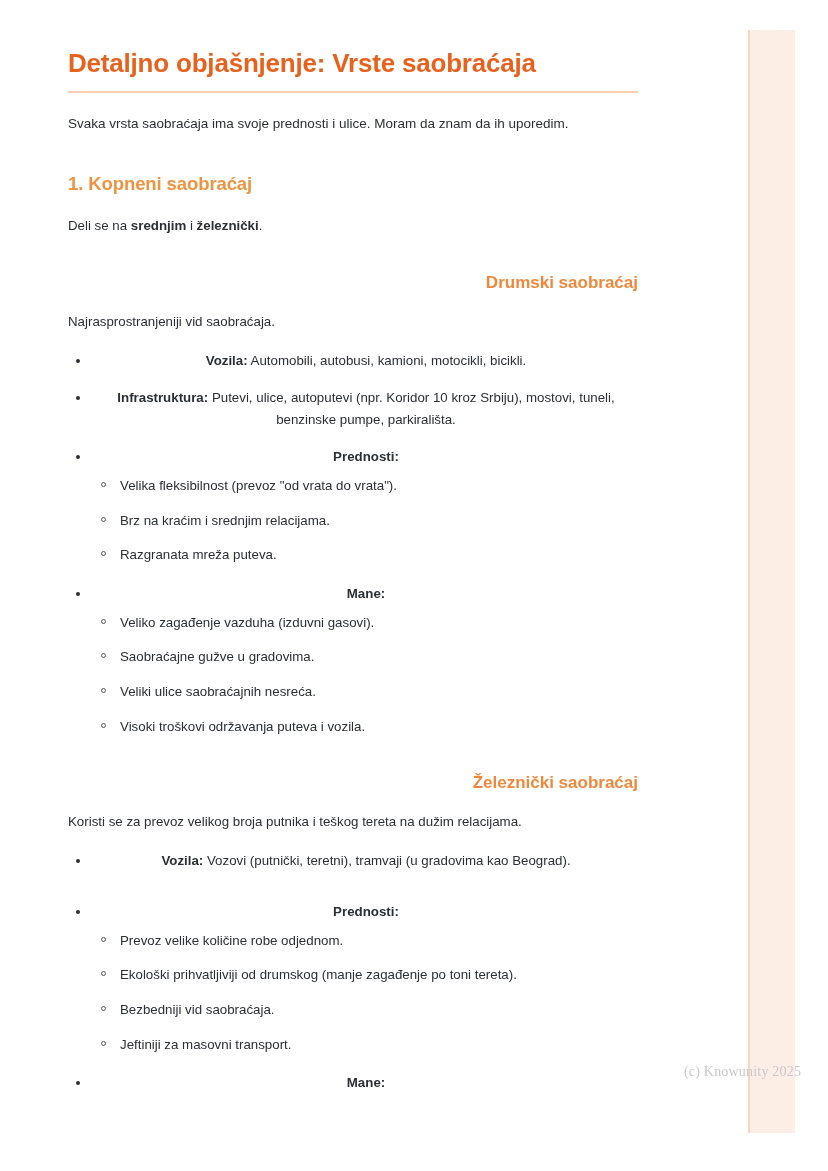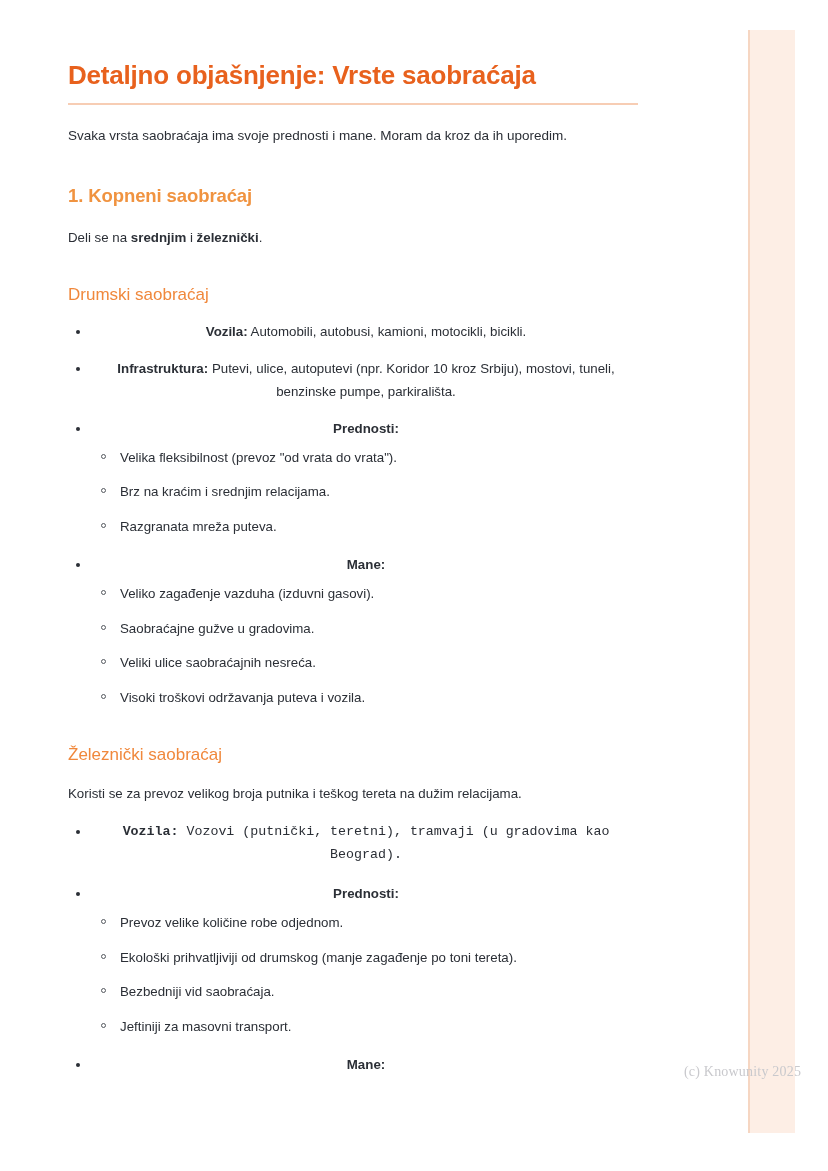--- a/index.html
+++ b/index.html
@@ -26,21 +26,21 @@
     height: 1103px;
     background: #fdeee5;
     border-left: 2px solid #f6d6c2;
     box-sizing: border-box;
   }
 
   
   #doc {
     position: absolute;
     left: 68px;
-    top: 16px;
+    top: 4px;
     width: 570px;
   }
 
   #page-title {
     font-size: 26px;
     font-weight: bold;
     color: #e8611d;
     letter-spacing: -0.2px;
     margin: 0;
     padding-top: 44px;
@@ -66,24 +66,25 @@
     font-size: 18.5px;
     font-weight: bold;
     color: #f09340;
     margin: 35px 0 0 0;
     line-height: 1.25;
     letter-spacing: -0.1px;
   }
 
   h3.sec-h3 {
     font-size: 17px;
-    font-weight: normal;
+    font-weight: bold;
     color: #f0883c;
     margin: 34px 0 0 0;
     line-height: 1.25;
+    text-align: right;
   }
 
   p.body-text {
     font-size: 13.3px;
     line-height: 1.7;
     margin: 18px 0 0 0;
     color: #2b2f36;
   }
 
   p.lead-text {
@@ -163,27 +164,28 @@
 </head>
 <body>
 
 <div id="side-stripe"></div>
 
 <div id="doc">
 
   <h1 id="page-title">Detaljno objašnjenje: Vrste saobraćaja</h1>
   <div id="title-rule"></div>
 
-  <p class="intro">Svaka vrsta saobraćaja ima svoje prednosti i mane. Moram da kroz da ih uporedim.</p>
+  <p class="intro">Svaka vrsta saobraćaja ima svoje prednosti i ulice. Moram da znam da ih uporedim.</p>
 
   <h2 class="sec-h2">1. Kopneni saobraćaj</h2>
 
   <p class="lead-text"><span>Deli se na </span><span class="bold-lead">srednjim</span><span> i </span><span class="bold-lead">železnički</span><span>.</span></p>
 
   <h3 class="sec-h3">Drumski saobraćaj</h3>
+  <p class="body-text">Najrasprostranjeniji vid saobraćaja.</p>
 
   <ul class="lvl1">
     <li class="l1-item">
       <span class="bold-lead">Vozila:</span><span> Automobili, autobusi, kamioni, motocikli, bicikli.</span>
     </li>
     <li class="l1-item">
       <span class="bold-lead">Infrastruktura:</span><span> Putevi, ulice, autoputevi (npr. Koridor 10 kroz Srbiju), mostovi, tuneli, benzinske pumpe, parkirališta.</span>
     </li>
     <li class="l1-item has-sub">
       <span class="bold-lead">Prednosti:</span>
@@ -208,21 +210,21 @@
       <li class="l2-item">Saobraćajne gužve u gradovima.</li>
       <li class="l2-item">Veliki ulice saobraćajnih nesreća.</li>
       <li class="l2-item">Visoki troškovi održavanja puteva i vozila.</li>
     </ul>
   </div>
 
   <h3 class="sec-h3">Železnički saobraćaj</h3>
   <p class="body-text">Koristi se za prevoz velikog broja putnika i teškog tereta na dužim relacijama.</p>
 
   <ul class="lvl1">
-    <li class="l1-item" style="margin-bottom:16px;font-family:Liberation Mono, monospace;">
+    <li class="l1-item" style="margin-bottom:28px;">
       <span class="bold-lead">Vozila:</span><span> Vozovi (putnički, teretni), tramvaji (u gradovima kao Beograd).</span>
     </li>
     <li class="l1-item has-sub">
       <span class="bold-lead">Prednosti:</span>
     </li>
   </ul>
   <div class="sub-wrap">
     <ul class="lvl2">
       <li class="l2-item">Prevoz velike količine robe odjednom.</li>
       <li class="l2-item">Ekološki prihvatljiviji od drumskog (manje zagađenje po toni tereta).</li>

